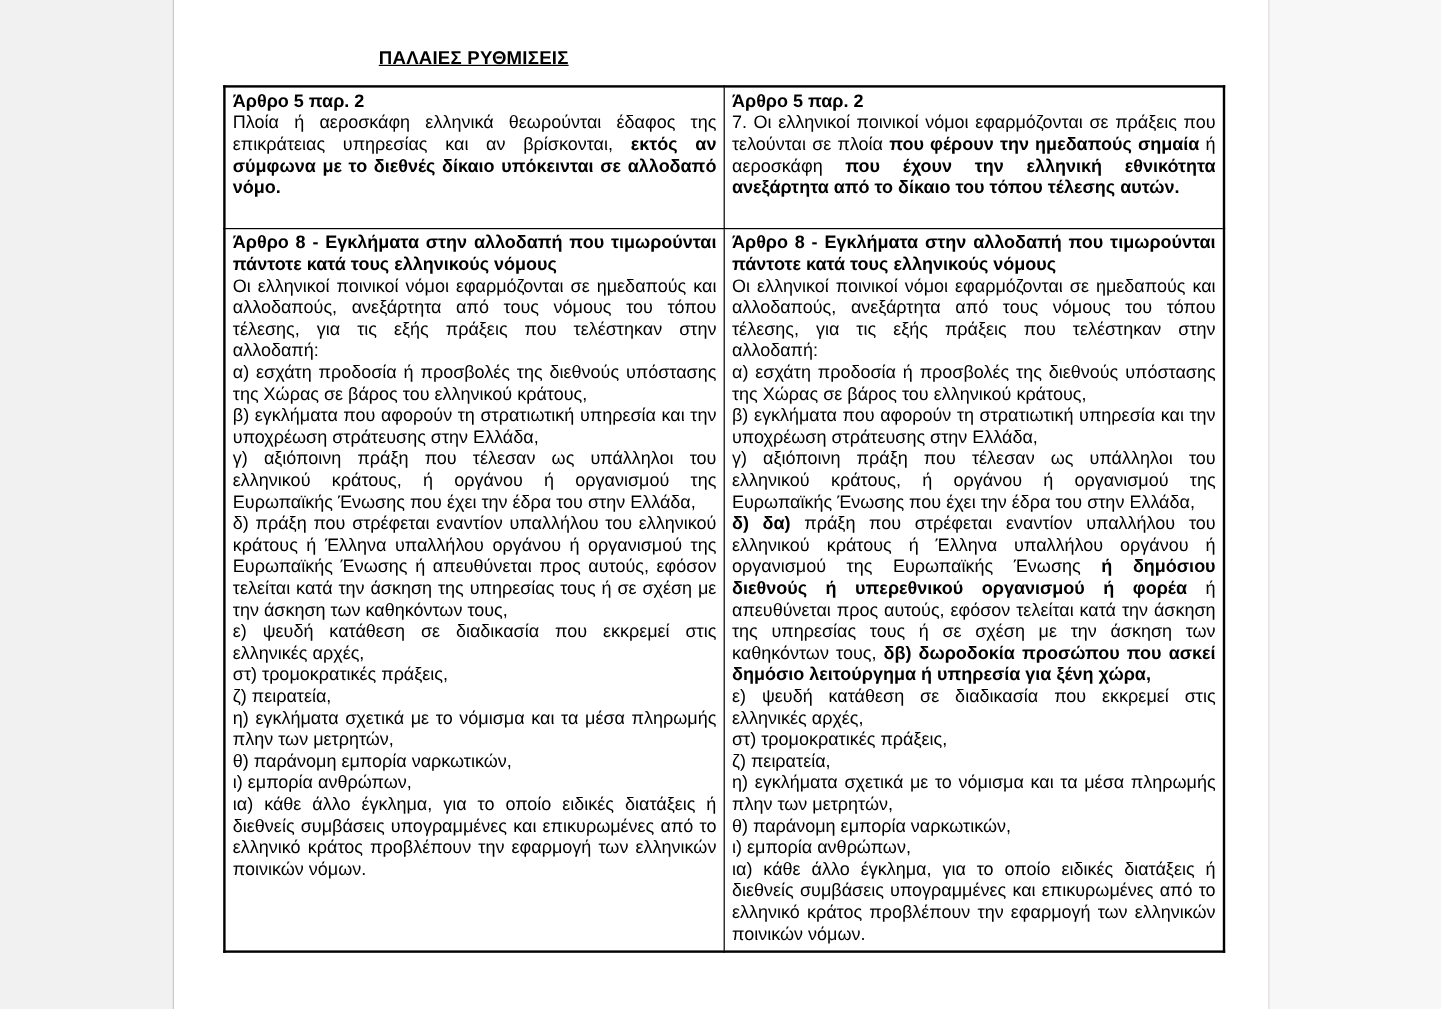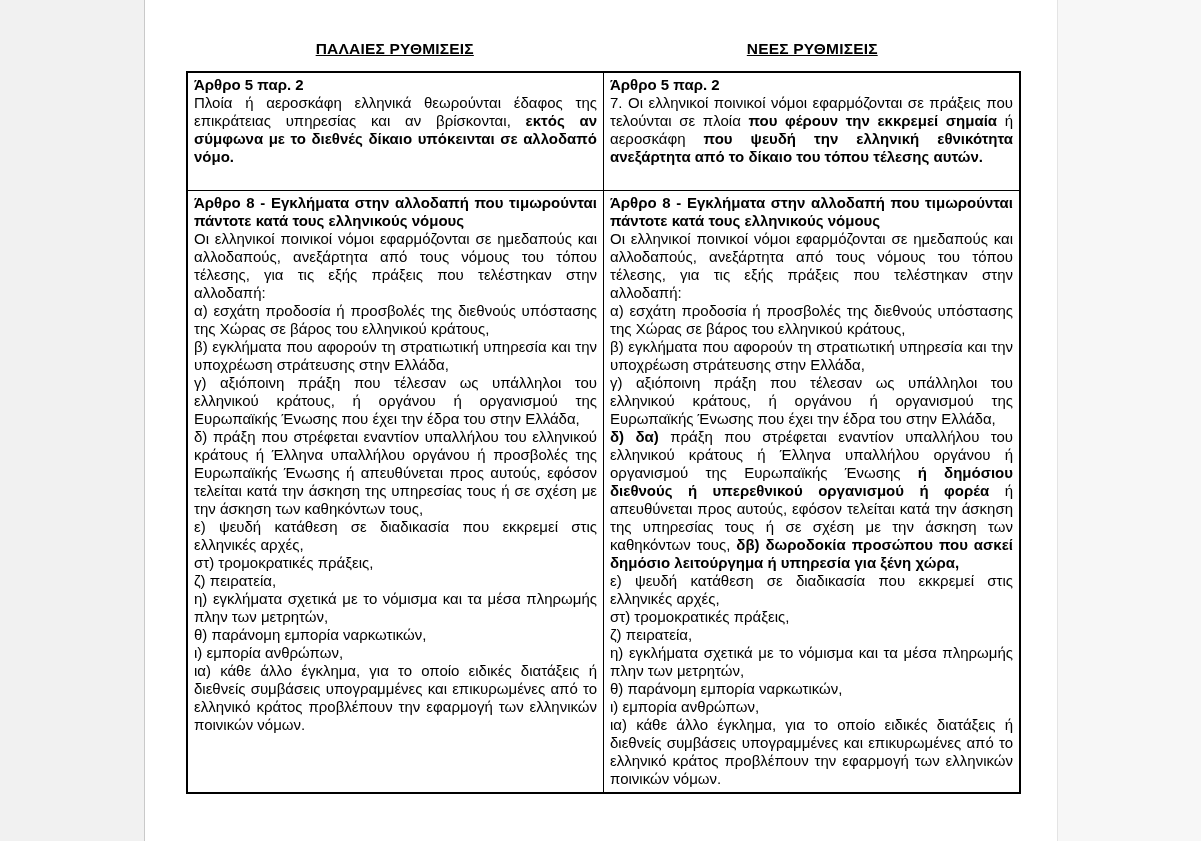--- a/index.html
+++ b/index.html
@@ -77,43 +77,42 @@
 <body>
 
 <div class="viewport">
   <div class="margin-left"></div>
   <div class="margin-right"></div>
 
   <div class="page">
 
     <div class="col-headers">
       <div class="hdr">ΠΑΛΑΙΕΣ ΡΥΘΜΙΣΕΙΣ</div>
-      <div class="hdr">ΝΕΕΣ ΡΥΘΜΙΣΕΙΣ</div>
     </div>
 
     <table class="compare">
       <tbody>
         <tr>
           <td class="cell row1">
               <p><b>Άρθρο 5 παρ. 2</b></p>
               <p><span>Πλοία ή αεροσκάφη ελληνικά θεωρούνται έδαφος της επικράτειας υπηρεσίας και αν βρίσκονται, </span><b>εκτός αν σύμφωνα με το διεθνές δίκαιο υπόκεινται σε αλλοδαπό νόμο.</b></p>
             </td>
           <td class="cell row1">
               <p><b>Άρθρο 5 παρ. 2</b></p>
-              <p><span>7. Οι ελληνικοί ποινικοί νόμοι εφαρμόζονται σε πράξεις που τελούνται σε πλοία </span><b>που φέρουν την εκκρεμεί σημαία</b><span> ή αεροσκάφη </span><b>που ψευδή την ελληνική εθνικότητα ανεξάρτητα από το δίκαιο του τόπου τέλεσης αυτών.</b></p>
+              <p><span>7. Οι ελληνικοί ποινικοί νόμοι εφαρμόζονται σε πράξεις που τελούνται σε πλοία </span><b>που φέρουν την ημεδαπούς σημαία</b><span> ή αεροσκάφη </span><b>που έχουν την ελληνική εθνικότητα ανεξάρτητα από το δίκαιο του τόπου τέλεσης αυτών.</b></p>
             </td>
         </tr>
         <tr>
           <td class="cell">
               <p><b>Άρθρο 8 - Εγκλήματα στην αλλοδαπή που τιμωρούνται πάντοτε κατά τους ελληνικούς νόμους</b></p>
               <p><span>Οι ελληνικοί ποινικοί νόμοι εφαρμόζονται σε ημεδαπούς και αλλοδαπούς, ανεξάρτητα από τους νόμους του τόπου τέλεσης, για τις εξής πράξεις που τελέστηκαν στην αλλοδαπή:</span></p>
               <p><span>α) εσχάτη προδοσία ή προσβολές της διεθνούς υπόστασης της Χώρας σε βάρος του ελληνικού κράτους,</span></p>
               <p><span>β) εγκλήματα που αφορούν τη στρατιωτική υπηρεσία και την υποχρέωση στράτευσης στην Ελλάδα,</span></p>
               <p><span>γ) αξιόποινη πράξη που τέλεσαν ως υπάλληλοι του ελληνικού κράτους, ή οργάνου ή οργανισμού της Ευρωπαϊκής Ένωσης που έχει την έδρα του στην Ελλάδα,</span></p>
-              <p><span>δ) πράξη που στρέφεται εναντίον υπαλλήλου του ελληνικού κράτους ή Έλληνα υπαλλήλου οργάνου ή προσβολές της Ευρωπαϊκής Ένωσης ή απευθύνεται προς αυτούς, εφόσον τελείται κατά την άσκηση της υπηρεσίας τους ή σε σχέση με την άσκηση των καθηκόντων τους,</span></p>
+              <p><span>δ) πράξη που στρέφεται εναντίον υπαλλήλου του ελληνικού κράτους ή Έλληνα υπαλλήλου οργάνου ή οργανισμού της Ευρωπαϊκής Ένωσης ή απευθύνεται προς αυτούς, εφόσον τελείται κατά την άσκηση της υπηρεσίας τους ή σε σχέση με την άσκηση των καθηκόντων τους,</span></p>
               <p><span>ε) ψευδή κατάθεση σε διαδικασία που εκκρεμεί στις ελληνικές αρχές,</span></p>
               <p><span>στ) τρομοκρατικές πράξεις,</span></p>
               <p><span>ζ) πειρατεία,</span></p>
               <p><span>η) εγκλήματα σχετικά με το νόμισμα και τα μέσα πληρωμής πλην των μετρητών,</span></p>
               <p><span>θ) παράνομη εμπορία ναρκωτικών,</span></p>
               <p><span>ι) εμπορία ανθρώπων,</span></p>
               <p><span>ια) κάθε άλλο έγκλημα, για το οποίο ειδικές διατάξεις ή διεθνείς συμβάσεις υπογραμμένες και επικυρωμένες από το ελληνικό κράτος προβλέπουν την εφαρμογή των ελληνικών ποινικών νόμων.</span></p>
             </td>
           <td class="cell">
               <p><b>Άρθρο 8 - Εγκλήματα στην αλλοδαπή που τιμωρούνται πάντοτε κατά τους ελληνικούς νόμους</b></p>

